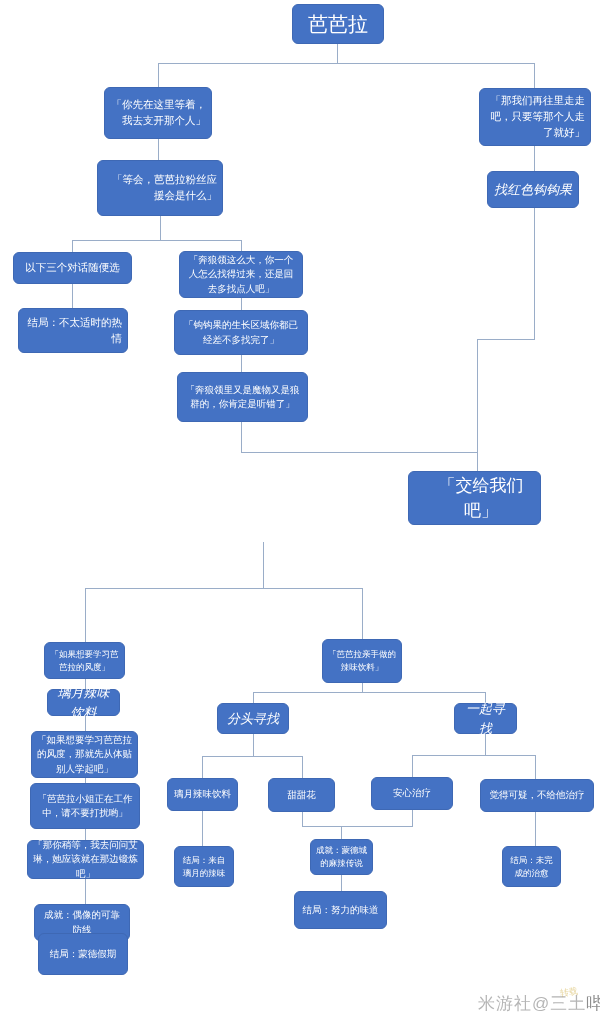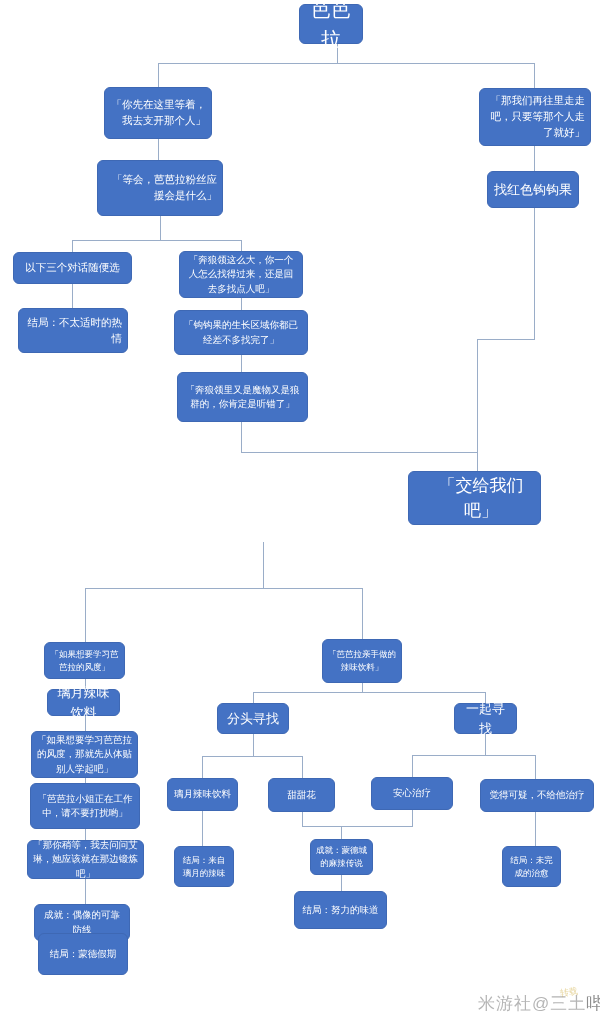--- a/index.html
+++ b/index.html
@@ -4,21 +4,21 @@
 <style>
   html,body{margin:0;padding:0;background:#fff;}
   .stage{position:relative;width:600px;height:1026px;background:#ffffff;overflow:hidden;
          font-family:"Liberation Sans","DejaVu Sans",sans-serif;}
   .node{position:absolute;background:#4472C4;border:1px solid #3e68b4;border-radius:6px;color:#ffffff;
         display:flex;align-items:center;justify-content:center;text-align:center;
         box-sizing:border-box;padding:2px 5px;line-height:1.5;}
   .fs8{font-size:8.5px;}
   .fs9{font-size:9.5px;}
   .fs10{font-size:10.5px;text-align:right;}
-  .fs13{font-size:13px;}
+  .fs13{font-size:13px;font-style:italic;}
   .fs17{font-size:17px;padding-left:18px;}
   .fs20{font-size:20px;}
   .ln{position:absolute;display:block;background:#9aadc8;}
   .watermark{position:absolute;color:#b5b5b5;font-size:17px;letter-spacing:1px;white-space:nowrap;}
   .watermark .suffix{color:#8d8d8d;}
   .stamp{position:absolute;color:#c9a227;opacity:.45;font-size:9px;transform:rotate(-8deg);}
 </style>
 </head>
 <body>
 
@@ -65,21 +65,21 @@
   <i class="ln" style="left:412px;top:755px;width:1px;height:22px"></i>
   <i class="ln" style="left:535px;top:755px;width:1px;height:24px"></i>
   <i class="ln" style="left:202px;top:811px;width:1px;height:35px"></i>
   <i class="ln" style="left:302px;top:812px;width:1px;height:14px"></i>
   <i class="ln" style="left:302px;top:826px;width:111px;height:1px"></i>
   <i class="ln" style="left:412px;top:810px;width:1px;height:16px"></i>
   <i class="ln" style="left:341px;top:826px;width:1px;height:13px"></i>
   <i class="ln" style="left:535px;top:812px;width:1px;height:34px"></i>
   <i class="ln" style="left:341px;top:875px;width:1px;height:16px"></i>
 
-  <div class="node fs20" style="left:299px;top:4px;width:64px;height:40px">芭芭拉</div>
+  <div class="node fs20" style="left:292px;top:4px;width:92px;height:40px">芭芭拉</div>
 
   <div class="node fs10" style="left:104px;top:87px;width:108px;height:52px">「你先在这里等着，我去支开那个人」</div>
 
   <div class="node fs10" style="left:479px;top:88px;width:112px;height:58px">「那我们再往里走走吧，只要等那个人走了就好」</div>
 
   <div class="node fs10" style="left:97px;top:160px;width:126px;height:56px">「等会，芭芭拉粉丝应援会是什么」</div>
 
   <div class="node fs13" style="left:487px;top:171px;width:92px;height:37px">找红色钩钩果</div>
 
   <div class="node fs10" style="left:13px;top:252px;width:119px;height:32px">以下三个对话随便选</div>

